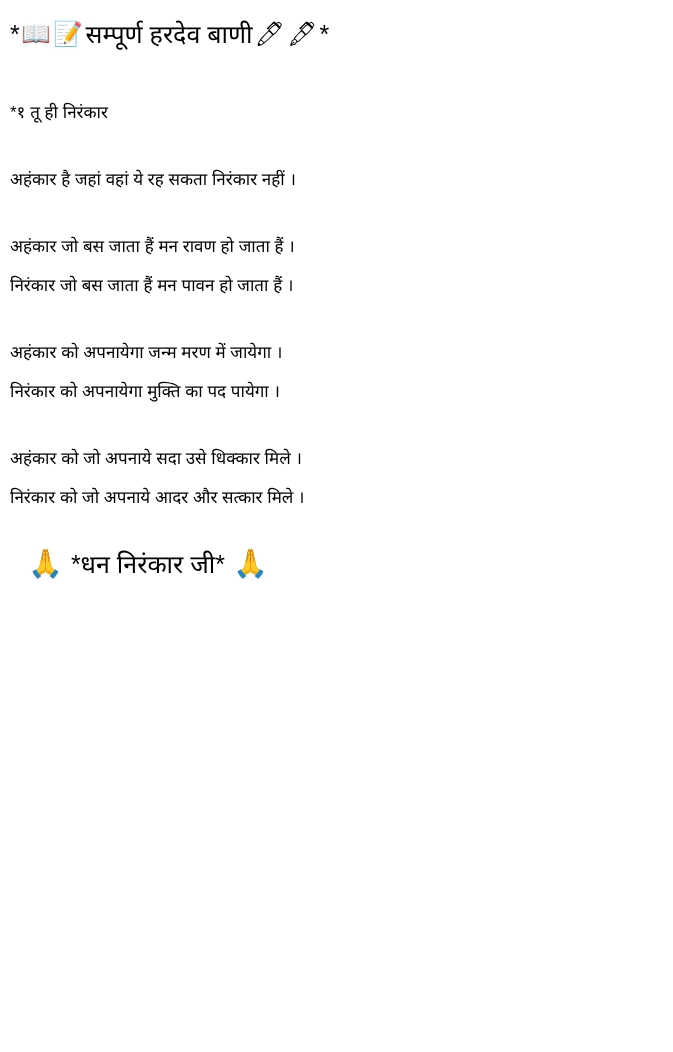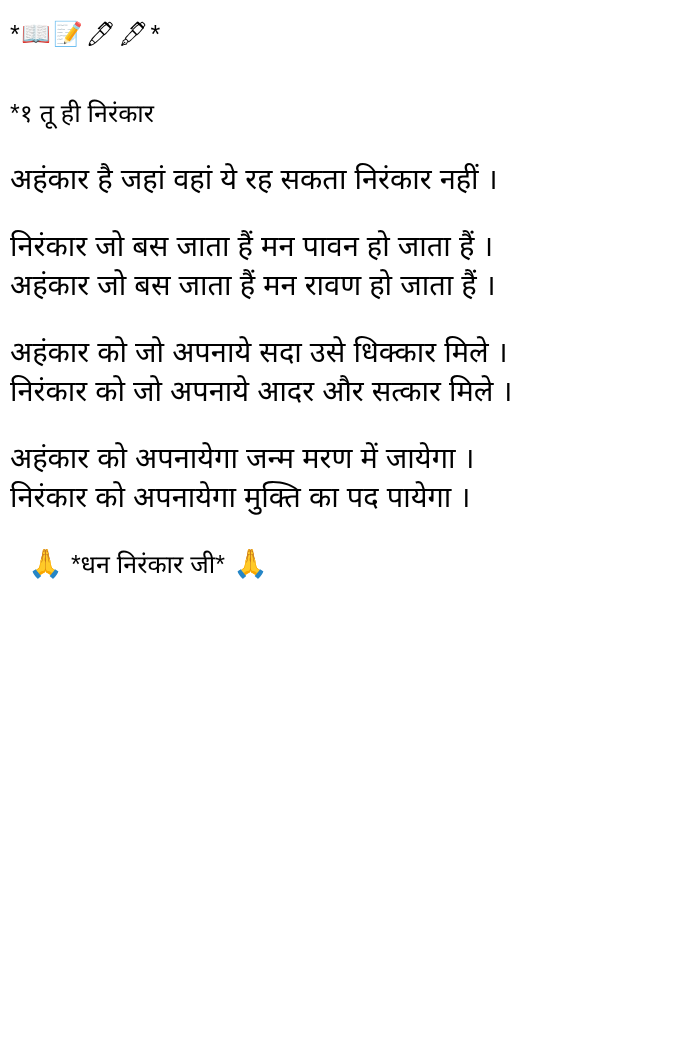--- a/index.html
+++ b/index.html
@@ -36,26 +36,26 @@
     display: inline-block;
   }
   .title-text {
     font-size: 25px;
     font-weight: 400;
   }
   .spacer-lg { height: 42px; }
   .spacer-md { height: 30px; }
 
   .heading {
-    font-size: 25px;
+    font-size: 17px;
     line-height: 34px;
     white-space: nowrap;
   }
   .verse {
-    font-size: 29px;
+    font-size: 17px;
     line-height: 39px;
   }
   .verse .line {
     white-space: nowrap;
   }
   .stanza {
     margin-bottom: 28px;
   }
   .closing {
     font-size: 25px;
@@ -69,49 +69,50 @@
 </style>
 </head>
 <body>
 
 <div class="page">
 
   <div class="title-line">
     <span class="title-text">*</span>
     <span class="emoji">📖</span>
     <span class="emoji">📝</span>
+    <span class="title-text">सम्पूर्ण हरदेव बाणी</span>
     <span class="emoji">🖊</span>
     <span class="emoji">🖋</span>
     <span class="title-text">*</span>
   </div>
 
   <div class="spacer-lg"></div>
 
   <div class="heading">*१ तू ही निरंकार</div>
 
   <div class="spacer-md"></div>
 
   <div class="verse stanza">
     <div class="line">अहंकार है जहां वहां ये रह सकता निरंकार नहीं ।</div>
   </div>
 
   <div class="verse stanza">
+    <div class="line">अहंकार जो बस जाता हैं मन रावण हो जाता हैं ।</div>
     <div class="line">निरंकार जो बस जाता हैं मन पावन हो जाता हैं ।</div>
-    <div class="line">अहंकार जो बस जाता हैं मन रावण हो जाता हैं ।</div>
   </div>
 
 
   <div class="verse stanza">
-    <div class="line">अहंकार को जो अपनाये सदा उसे धिक्कार मिले ।</div>
-    <div class="line">निरंकार को जो अपनाये आदर और सत्कार मिले ।</div>
+    <div class="line">अहंकार को अपनायेगा जन्म मरण में जायेगा ।</div>
+    <div class="line">निरंकार को अपनायेगा मुक्ति का पद पायेगा ।</div>
   </div>
 
   <div class="verse stanza">
-    <div class="line">अहंकार को अपनायेगा जन्म मरण में जायेगा ।</div>
-    <div class="line">निरंकार को अपनायेगा मुक्ति का पद पायेगा ।</div>
+    <div class="line">अहंकार को जो अपनाये सदा उसे धिक्कार मिले ।</div>
+    <div class="line">निरंकार को जो अपनाये आदर और सत्कार मिले ।</div>
   </div>
 
   <div class="verse stanza">
   </div>
 
   <div class="closing">
     <span class="emoji">🙏</span>
     <span>*धन निरंकार जी*</span>
     <span class="emoji">🙏</span>
   </div>

